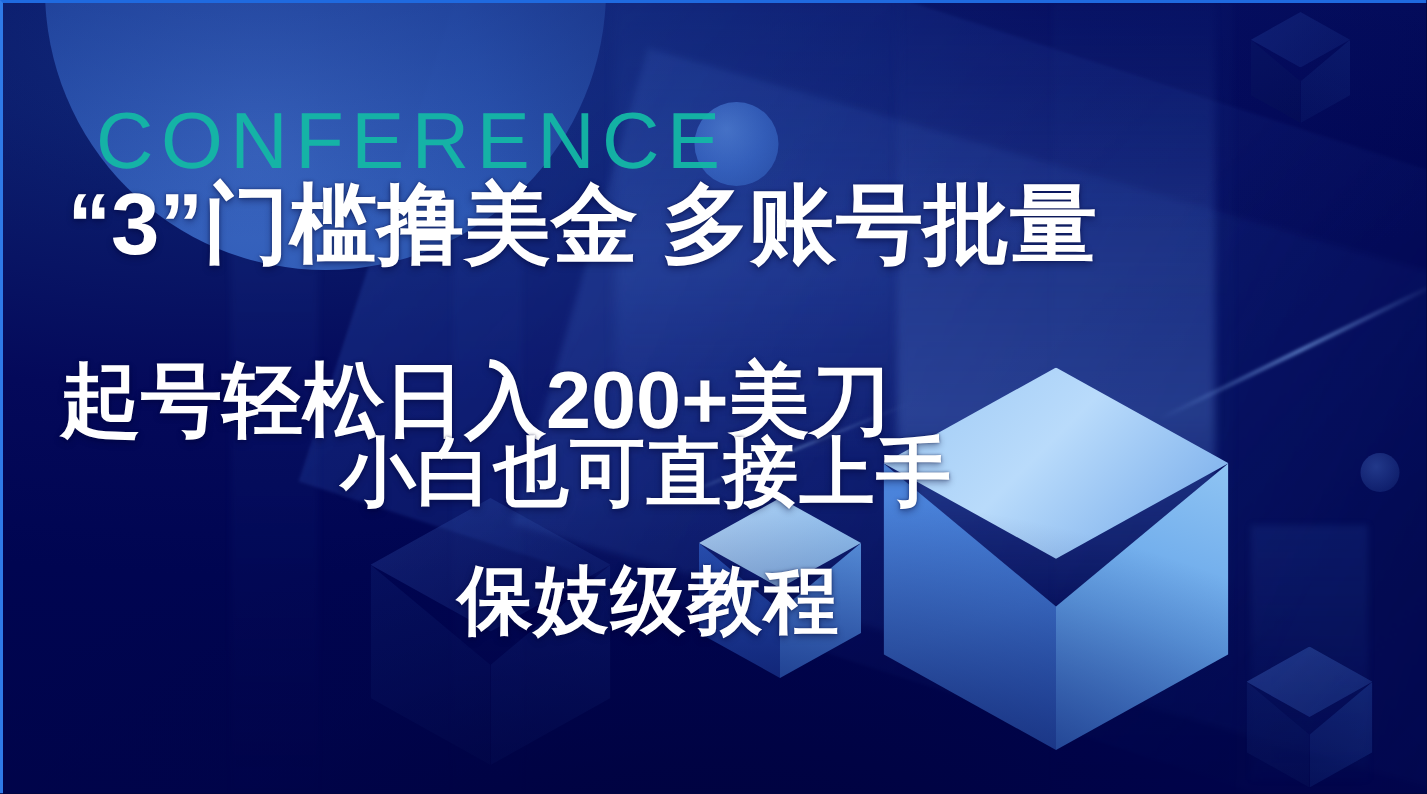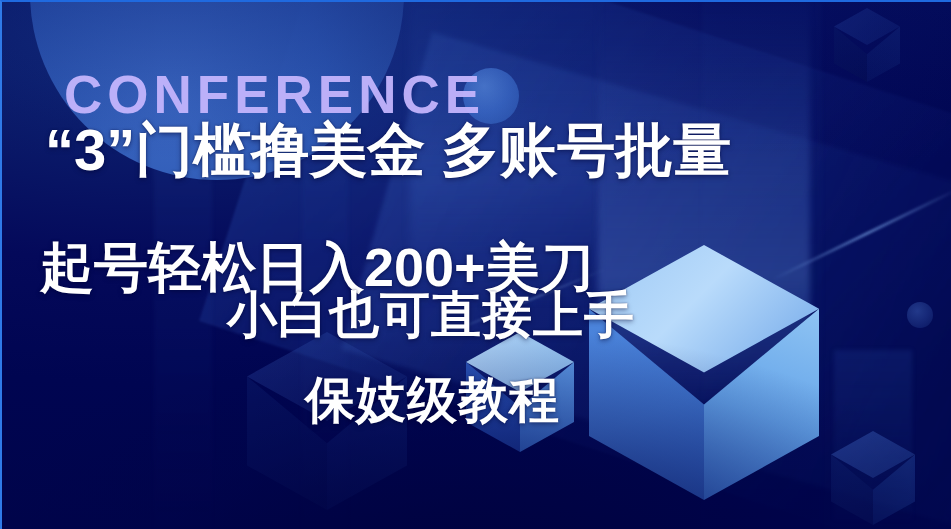--- a/index.html
+++ b/index.html
@@ -161,23 +161,23 @@
     background: linear-gradient(90deg, rgba(0,0,0,0), rgba(150,190,245,.40), rgba(0,0,0,0));
     transform: rotate(-22deg);
     filter: blur(1px);
   }
 
   
   .watermark {
     position: absolute;
     left: 62px; top: 66px;
     font-size: 53px;
-    font-weight: 700;
+    font-weight: 400;
     letter-spacing: 5px;
-    color: #c4b5fd;
+    color: #14b8a6;
     opacity: .95;
     white-space: nowrap;
     line-height: 1;
     -webkit-user-select: none;
   }
 
   
   .headline {
     position: absolute;
     left: 0; top: 0; width: 951px; height: 529px;

